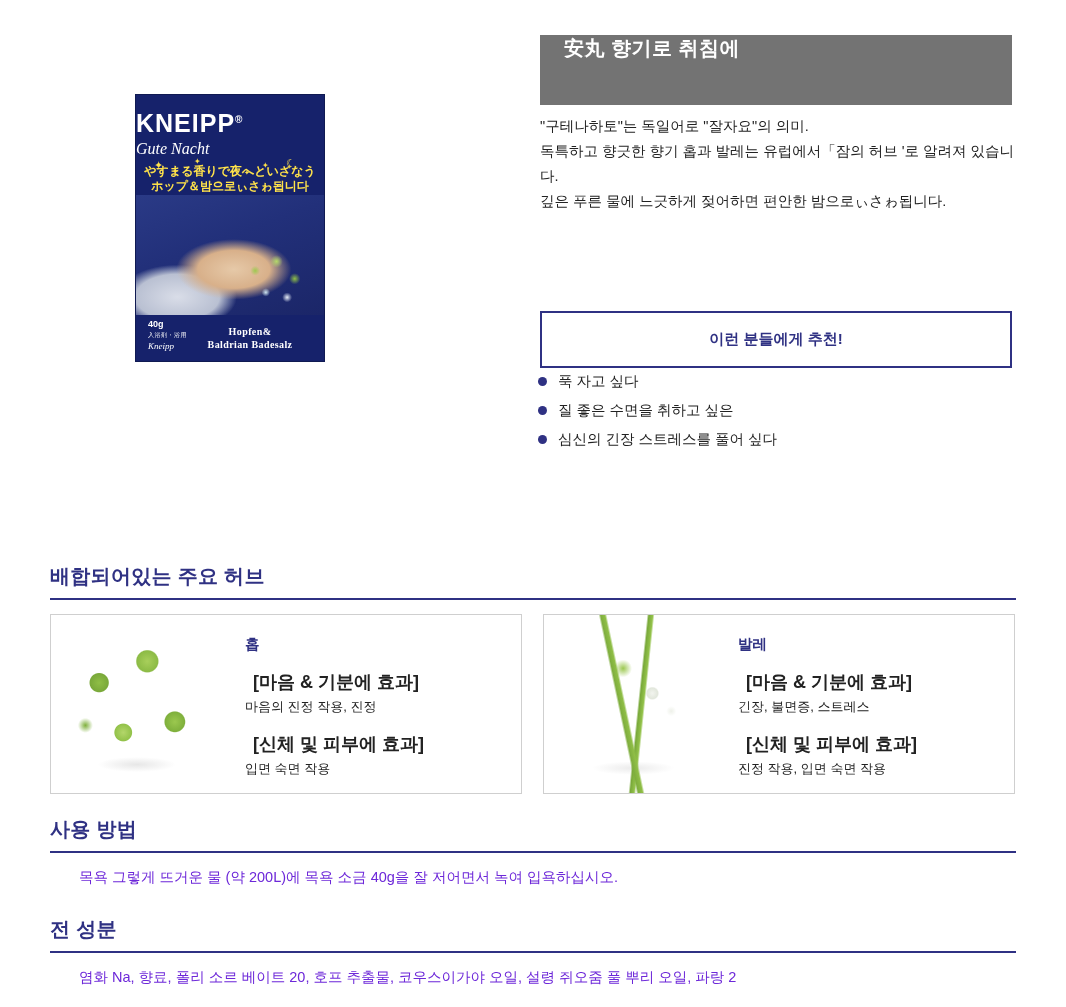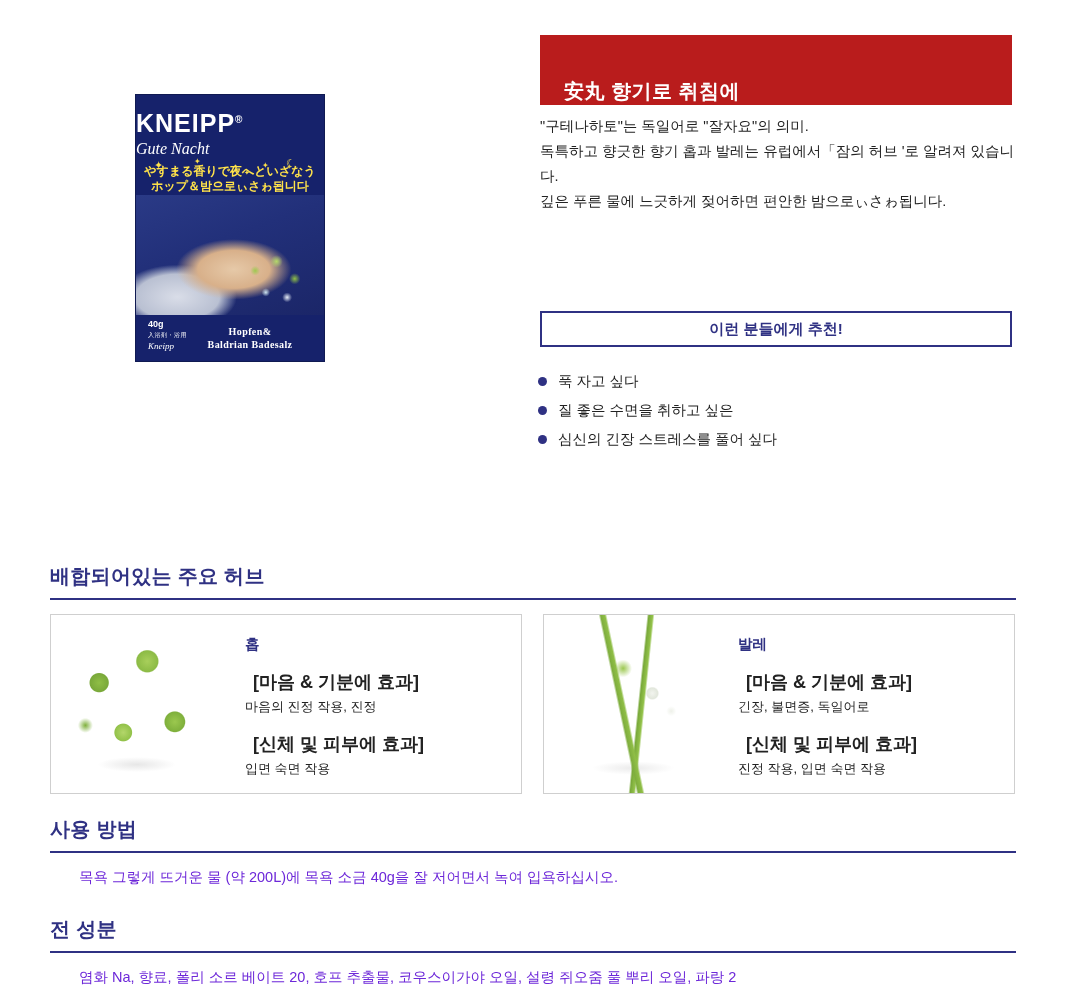--- a/index.html
+++ b/index.html
@@ -134,23 +134,23 @@
   }
   .pi-de1 { top: 231px; }
   .pi-de2 { top: 244px; }
 
   .headline-band {
     position: absolute;
     left: 540px;
     top: 35px;
     width: 472px;
     height: 70px;
-    background: #b91c1c;
+    background: #737373;
     display: flex;
-    align-items: flex-end;
+    align-items: flex-start;
   }
   .headline-band h1 {
     margin: 0 0 0 24px;
     color: #ffffff;
     font-size: 20px;
     font-weight: bold;
     letter-spacing: .5px;
   }
 
   .intro {
@@ -162,21 +162,21 @@
     line-height: 25px;
     color: #222222;
   }
   .intro p { margin: 0; }
 
   .reco-box {
     position: absolute;
     left: 540px;
     top: 311px;
     width: 472px;
-    height: 36px;
+    height: 57px;
     border: 2px solid #2f3183;
     display: flex;
     align-items: center;
     justify-content: center;
     background: #ffffff;
   }
   .reco-box span {
     color: #2f3183;
     font-size: 15px;
     font-weight: bold;
@@ -371,21 +371,21 @@
         </div>
       </div>
 
       <div class="herb-card">
         <div class="herb-thumb">
           <div class="thumb-valerian"></div>
         </div>
         <div class="herb-body">
           <h3 class="herb-name">발레</h3>
           <p class="herb-effect-label">[마음 &amp; 기분에 효과]</p>
-          <p class="herb-effect-text">긴장, 불면증, 독일어로</p>
+          <p class="herb-effect-text">긴장, 불면증, 스트레스</p>
           <p class="herb-effect-label">[신체 및 피부에 효과]</p>
           <p class="herb-effect-text">진정 작용, 입면 숙면 작용</p>
         </div>
       </div>
 
     </div>
   </div>
 
   <div class="section" style="top:816px;">
     <h2 class="section-title">사용 방법</h2>

